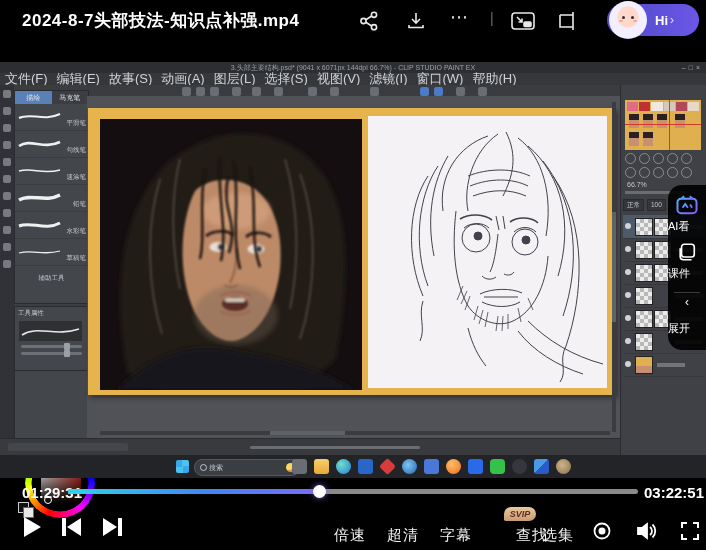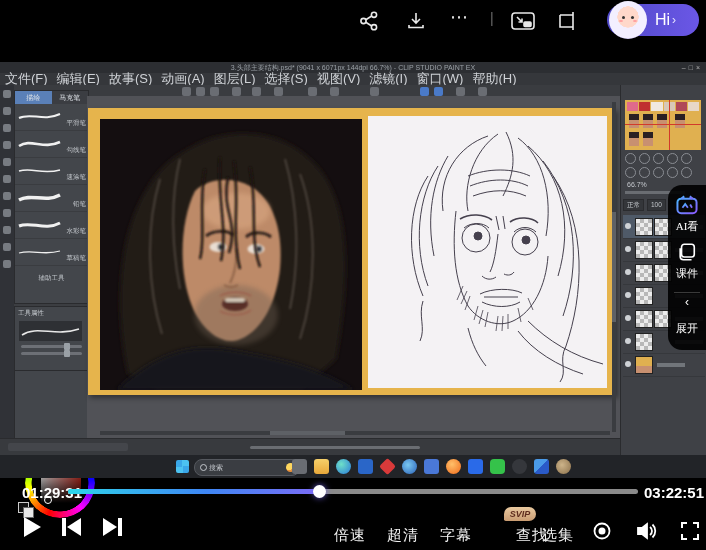--- a/index.html
+++ b/index.html
@@ -12,21 +12,21 @@
   .tb-ic{top:10px;width:22px;height:22px;color:#e9e9e9;}
   .tb-ic svg{width:100%;height:100%;}
   .dots{top:6px;font-size:18px;color:#e9e9e9;letter-spacing:2px;}
   .sep{top:10px;color:#6b6b6b;font-size:14px;}
   .avatar-pill{left:607px;top:4px;width:92px;height:32px;border-radius:17px;
     background:linear-gradient(90deg,#4f49c8,#6b57e6);display:flex;align-items:center;}
   .avatar-head{position:absolute;left:2px;top:-3px;width:38px;height:38px;border-radius:50%;
     background:radial-gradient(circle at 50% 42%,#ffd8ca 0 36%,#f3efff 37% 72%,#dcd4f7 73%);}
   .avatar-head:before{content:"";position:absolute;left:13px;top:15px;width:3px;height:3px;border-radius:50%;background:#333;box-shadow:9px 0 0 #333;}
   .avatar-head:after{content:"";position:absolute;left:10px;top:19px;width:4px;height:2px;border-radius:50%;background:#ff9f9f;box-shadow:14px 0 0 #ff9f9f;}
-  .hi{margin-left:48px;font-size:16px;color:#fff;}
+  .hi{margin-left:48px;font-size:13px;color:#fff;font-weight:bold;}
   .hi-ch{font-size:12px;color:#e5e2ff;margin-left:2px;}
   
   .screen{left:0;top:62px;width:706px;height:416px;background:#3c3e42;}
   .csp-titlebar{left:0;top:0;width:706px;height:11px;background:#2c2e32;text-align:center;
     font-size:7px;color:#9aa0a6;line-height:11px;}
   .win-ctl{right:3px;top:0;font-size:7px;color:#b0b0b0;line-height:11px;letter-spacing:3px;}
   .csp-menubar{left:0;top:11px;width:706px;height:12px;background:#35373b;display:flex;gap:9px;
     padding-left:5px;align-items:center;}
   .menu-item{font-size:13px;color:#cfd2d6;white-space:nowrap;}
   .csp-toolbar{left:0;top:23px;width:706px;height:13px;background:#3a3c40;}
@@ -102,21 +102,21 @@
   .tk-start{position:absolute;left:176px;top:5px;width:13px;height:13px;
     background:conic-gradient(#4cc2f1 0 25%,#3aa7e8 0 50%,#4cc2f1 0 75%,#3aa7e8 0);border-radius:2px;}
   .tk-search{position:absolute;left:194px;top:4px;width:90px;height:15px;background:#3a3d42;
     border:1px solid #55585e;border-radius:8px;font-size:7px;color:#c3c7cc;line-height:15px;padding-left:14px;}
   .tk-search:before{content:"";position:absolute;left:5px;top:4px;width:5px;height:5px;border:1px solid #c3c7cc;border-radius:50%;}
   .tk-search b{position:absolute;right:4px;top:3px;width:9px;height:9px;border-radius:50%;
     background:radial-gradient(circle at 35% 35%,#ffd75e 0 45%,#e8913a 50%);}
   .tk-ic{position:absolute;top:4px;width:15px;height:15px;border-radius:3px;}
   
   .sidefloat{left:668px;top:185px;width:38px;height:165px;background:#000000e6;border-radius:14px 0 0 14px;}
-  .sf-label{width:100%;text-align:center;font-size:11px;color:#fff;font-family:Liberation Serif, serif;}
+  .sf-label{width:100%;text-align:left;font-size:11px;color:#fff;}
   .sf-div{position:absolute;left:6px;top:107px;width:26px;height:1px;background:#3a3a3a;}
   .sf-chev{width:100%;text-align:center;font-size:12px;color:#fff;}
   
   .time{top:484px;font-size:15px;font-weight:bold;color:#fff;}
   .pbar{left:68px;top:489px;width:570px;height:5px;border-radius:3px;background:#8a8a8a;}
   .pfill{position:absolute;left:0;top:0;height:5px;border-radius:3px;
     background:linear-gradient(90deg,#2ed5e9,#3f87f5 55%,#7b6cf6);}
   .pthumb{position:absolute;right:-7px;top:-4px;width:13px;height:13px;border-radius:50%;background:#fff;
     box-shadow:0 0 6px #7b6cf6cc;}
   .ctl{top:514px;width:26px;height:26px;color:#fff;}
@@ -125,20 +125,21 @@
   .svip{left:504px;top:507px;width:32px;height:14px;border-radius:8px 8px 8px 2px;
     background:linear-gradient(#e9c9a0,#c99c72);color:#5f2d1e;font-size:9px;font-weight:bold;
     font-style:italic;text-align:center;line-height:14px;}
 </style>
 </head>
 <body>
 
 <div class="stage">
 
   <header class="abs topbar">
+    <div class="abs vtitle">2024-8-7头部技法-知识点补强.mp4</div>
     <div class="abs tb-ic" style="left:358px">
       <svg viewBox="0 0 22 22" fill="none" stroke="currentColor" stroke-width="1.6">
         <circle cx="5.5" cy="11" r="2.6"></circle>
           <circle cx="16" cy="4.8" r="2.6"></circle>
           <circle cx="16" cy="17.2" r="2.6"></circle>
         <path d="M7.8 9.7 13.7 6M7.8 12.3 13.7 16"></path>
       </svg>
     </div>
     <div class="abs tb-ic" style="left:405px">
       <svg viewBox="0 0 22 22" fill="none" stroke="currentColor" stroke-width="1.6">

